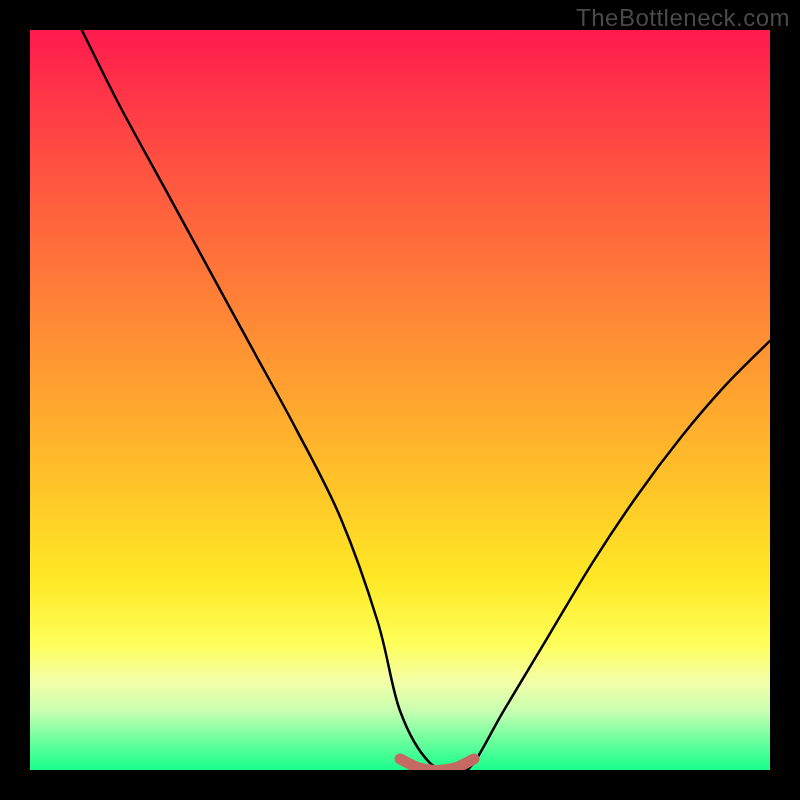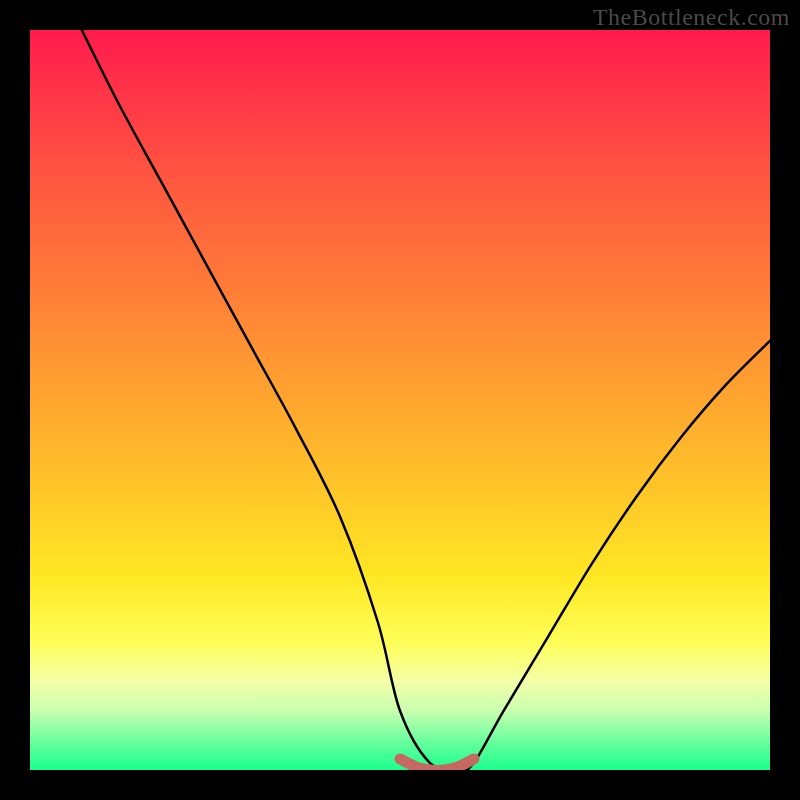--- a/index.html
+++ b/index.html
@@ -9,21 +9,20 @@
     height: 800px;
     background: #000;
     overflow: hidden;
     font-family: Arial, Helvetica, sans-serif;
   }
   .frame {
     position: relative;
     width: 800px;
     height: 561px;
     background: #000;
-    font-family: Liberation Serif, serif;
   }
   .watermark {
     position: absolute;
     top: 4px;
     right: 10px;
     color: #4a4a4a;
     font-size: 24px;
     font-weight: 500;
     letter-spacing: 0.5px;
     z-index: 10;

